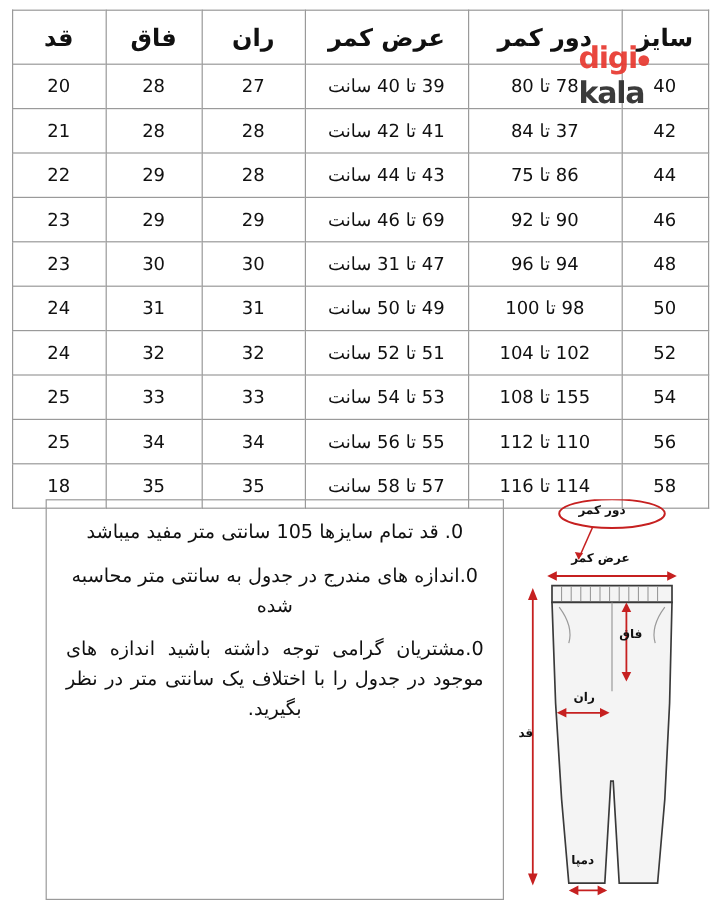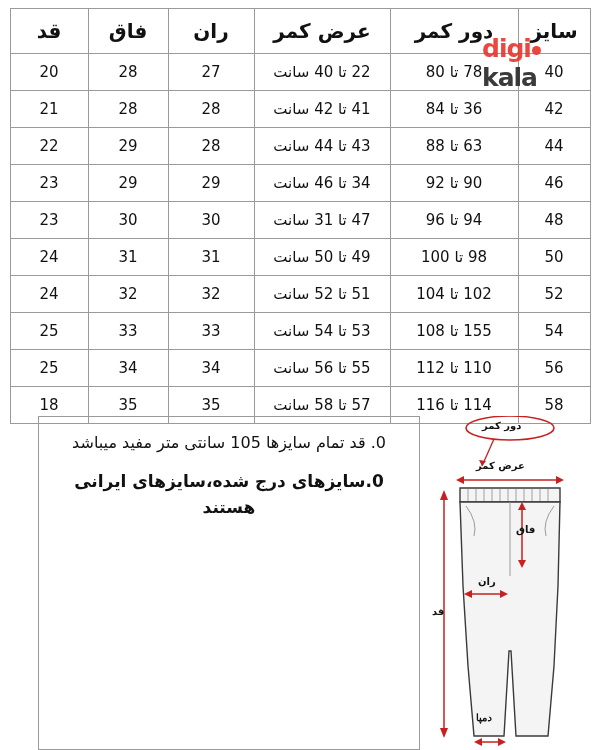--- a/index.html
+++ b/index.html
@@ -135,45 +135,45 @@
         <th class="bold-head">عرض کمر</th>
         <th class="bold-head">ران</th>
         <th class="bold-head">فاق</th>
         <th class="bold-head">قد</th>
       </tr>
     </thead>
     <tbody>
       <tr>
         <td class="size-cell">40</td>
         <td>78 تا 80</td>
-        <td class="small-cell">22 تا 40 سانت</td>
+        <td class="small-cell">39 تا 40 سانت</td>
         <td>27</td>
         <td class="bold-cell">28</td>
         <td>20</td>
       </tr>
       <tr>
         <td class="size-cell">42</td>
-        <td>36 تا 84</td>
+        <td>37 تا 84</td>
         <td class="small-cell">41 تا 42 سانت</td>
         <td>28</td>
         <td class="bold-cell">28</td>
         <td>21</td>
       </tr>
       <tr>
         <td class="size-cell">44</td>
-        <td>63 تا 88</td>
+        <td>86 تا 75</td>
         <td class="small-cell">43 تا 44 سانت</td>
         <td>28</td>
         <td class="bold-cell">29</td>
         <td>22</td>
       </tr>
       <tr>
         <td class="size-cell">46</td>
         <td>90 تا 92</td>
-        <td class="small-cell">34 تا 46 سانت</td>
+        <td class="small-cell">69 تا 46 سانت</td>
         <td>29</td>
         <td class="bold-cell">29</td>
         <td>23</td>
       </tr>
       <tr>
         <td class="size-cell">48</td>
         <td>94 تا 96</td>
         <td class="small-cell">47 تا 31 سانت</td>
         <td>30</td>
         <td class="bold-cell">30</td>
@@ -219,21 +219,22 @@
         <td class="bold-cell">35</td>
         <td>18</td>
       </tr>
     </tbody>
   </table>
 
   <div class="lower">
 
     <div class="notes">
       <p>0. قد تمام سایزها 105 سانتی متر مفید میباشد</p>
-      <p class="strong">0.سایزهای درج شده،سایزهای ایرانی هستند</p>
+      <p>0.اندازه های مندرج در جدول به سانتی متر محاسبه شده</p>
+      <p class="last">0.مشتریان گرامی توجه داشته باشید اندازه های موجود در جدول را با اختلاف یک سانتی متر در نظر بگیرید.</p>
     </div>
 
     <div class="diagram">
       <svg width="160" height="334" viewBox="0 0 160 334">
 
         <ellipse cx="80" cy="12" rx="44" ry="12" fill="none" stroke="#c62020" stroke-width="1.6"></ellipse>
 
         <path d="M64 23 L52 50" stroke="#c62020" stroke-width="1.3" fill="none"></path>
         <polygon points="52,50 49,44 56,45" fill="#c62020"></polygon>
 
@@ -291,16 +292,16 @@
         <line x1="46" y1="326" x2="74" y2="326" stroke="#c62020" stroke-width="1.5"></line>
         <polygon points="44,326 52,322 52,330" fill="#c62020"></polygon>
         <polygon points="76,326 68,322 68,330" fill="#c62020"></polygon>
       </svg>
 
       <div class="dlabel" style="top:4px;left:52px;">دور کمر</div>
       <div class="dlabel" style="top:44px;left:46px;">عرض کمر</div>
       <div class="dlabel" style="top:108px;left:86px;">فاق</div>
       <div class="dlabel" style="top:160px;left:48px;">ران</div>
       <div class="dlabel" style="top:190px;left:2px;">قد</div>
-      <div class="dlabel" style="top:296px;left:46px;font-family:Liberation Serif, serif;">دمپا</div>
+      <div class="dlabel" style="top:296px;left:46px;">دمپا</div>
     </div>
   </div>
 </div>
 
 </body></html>

